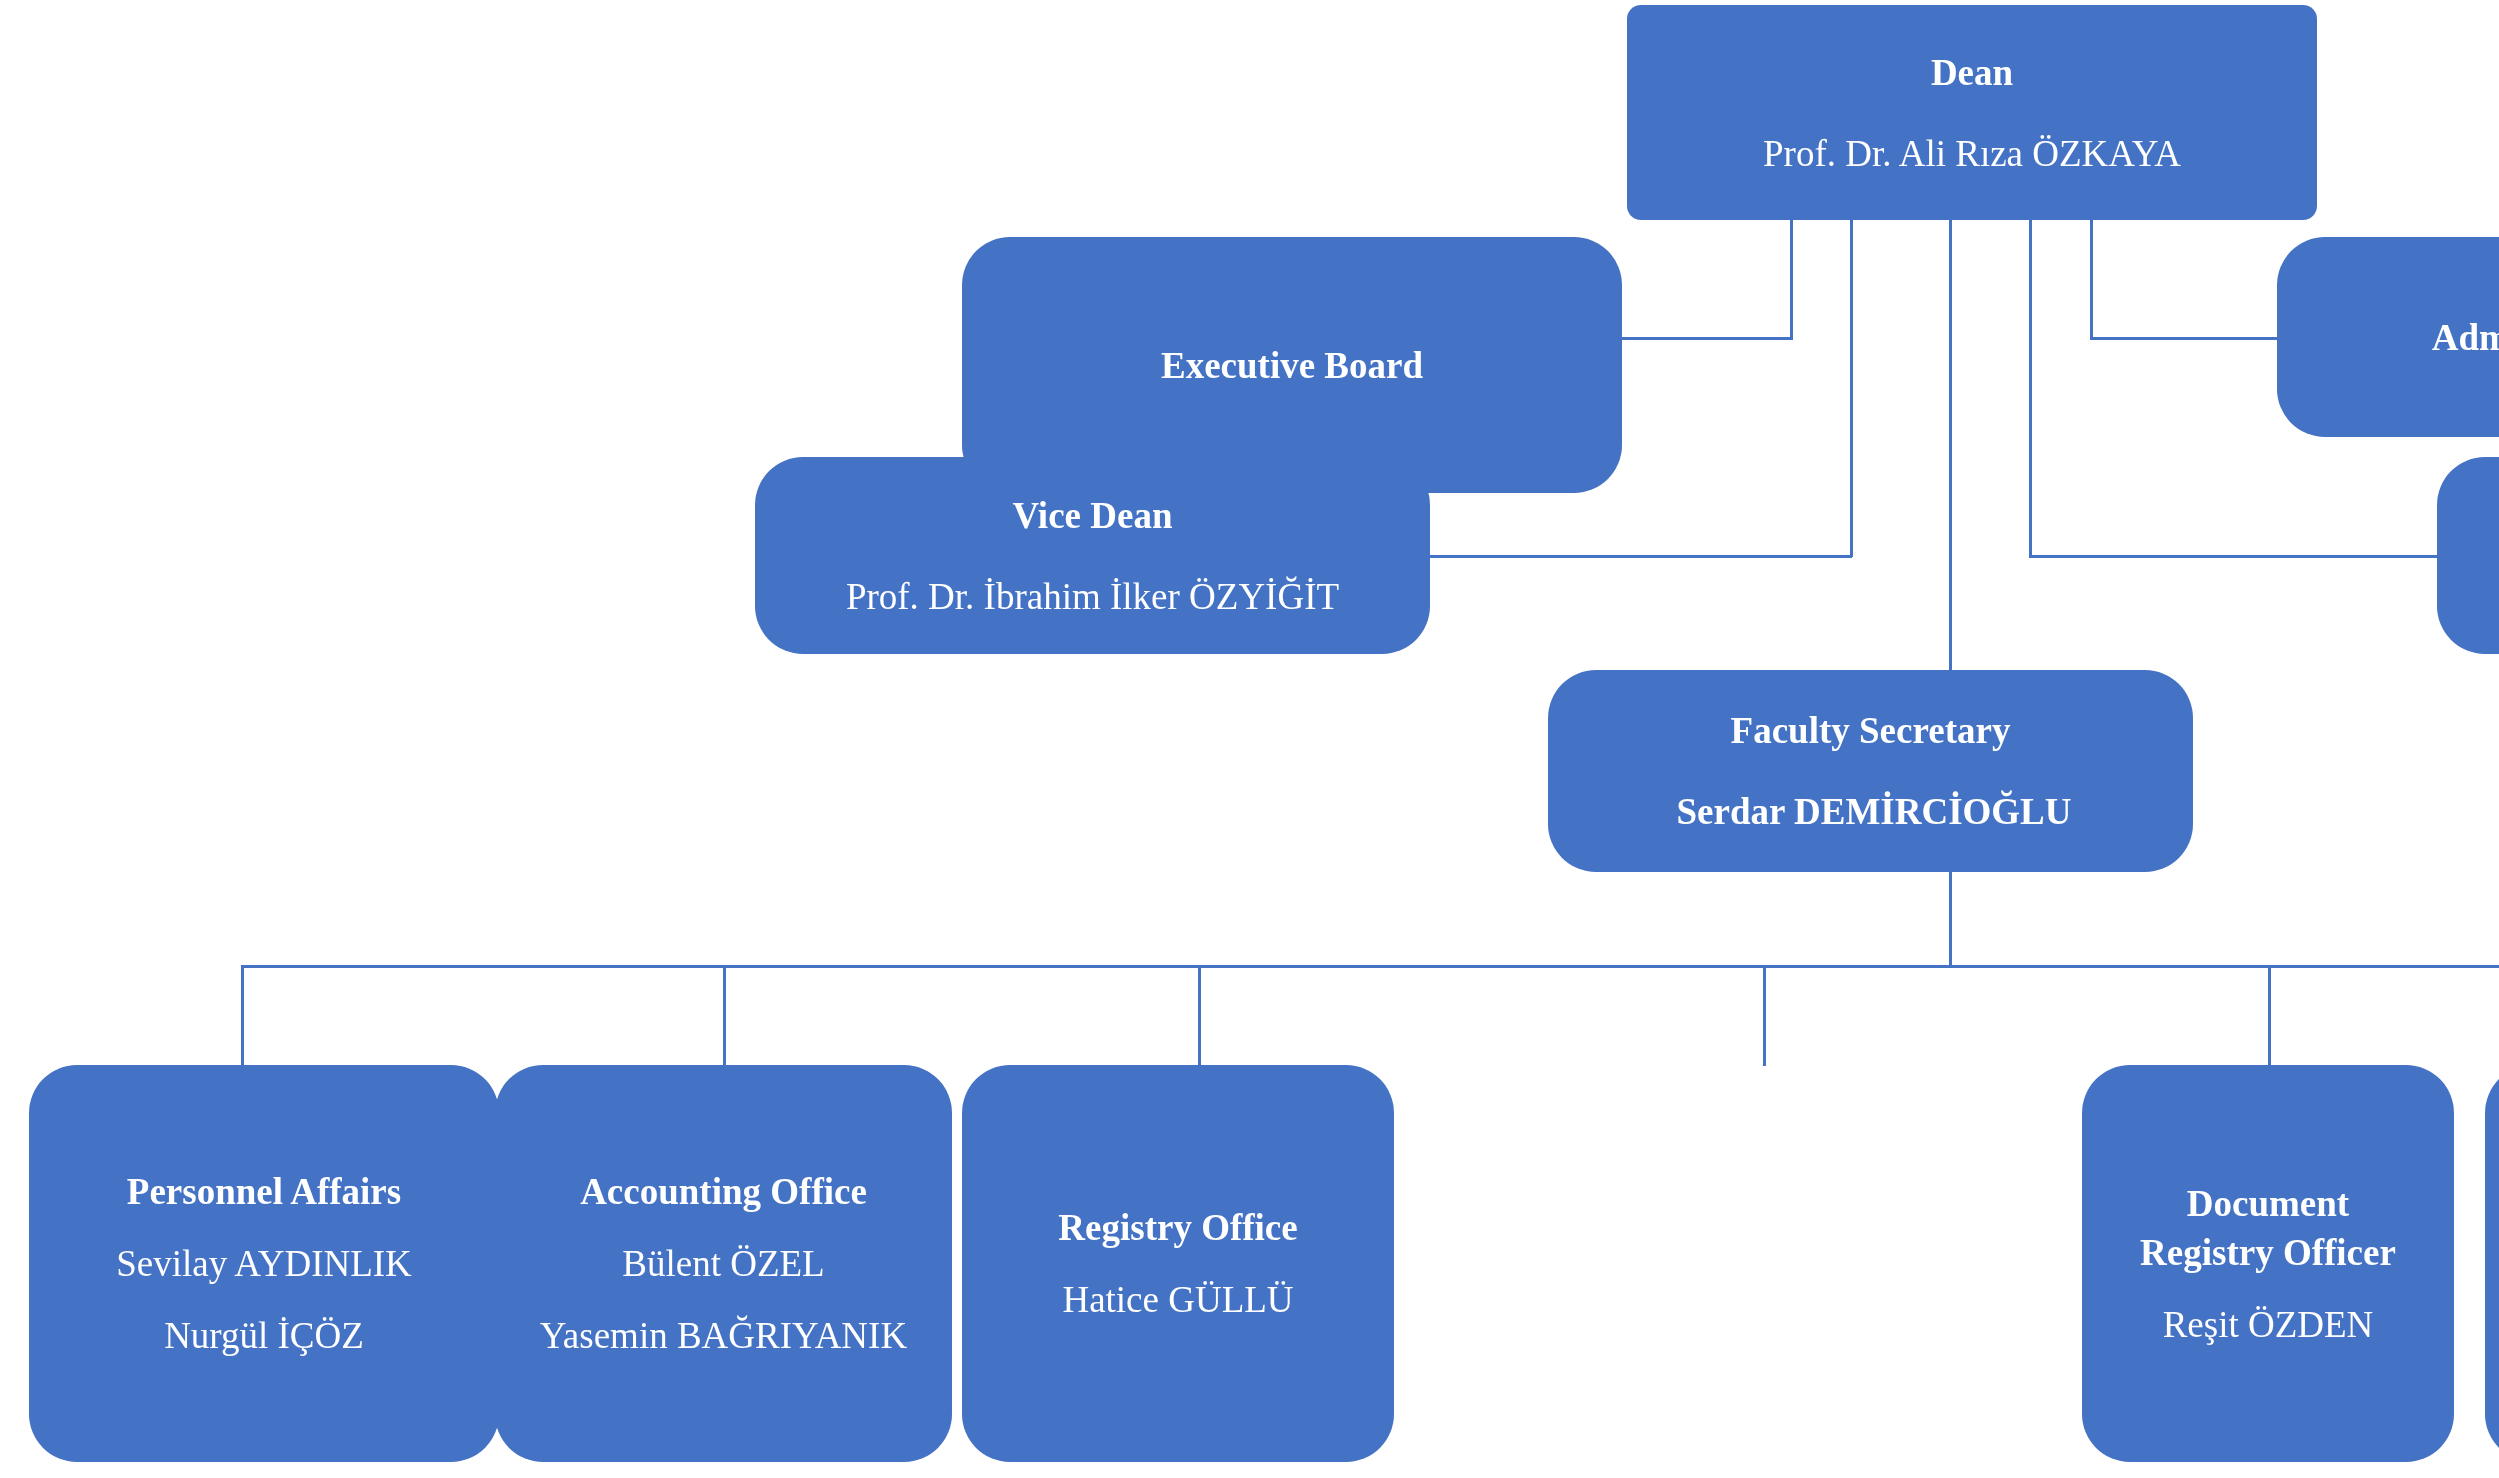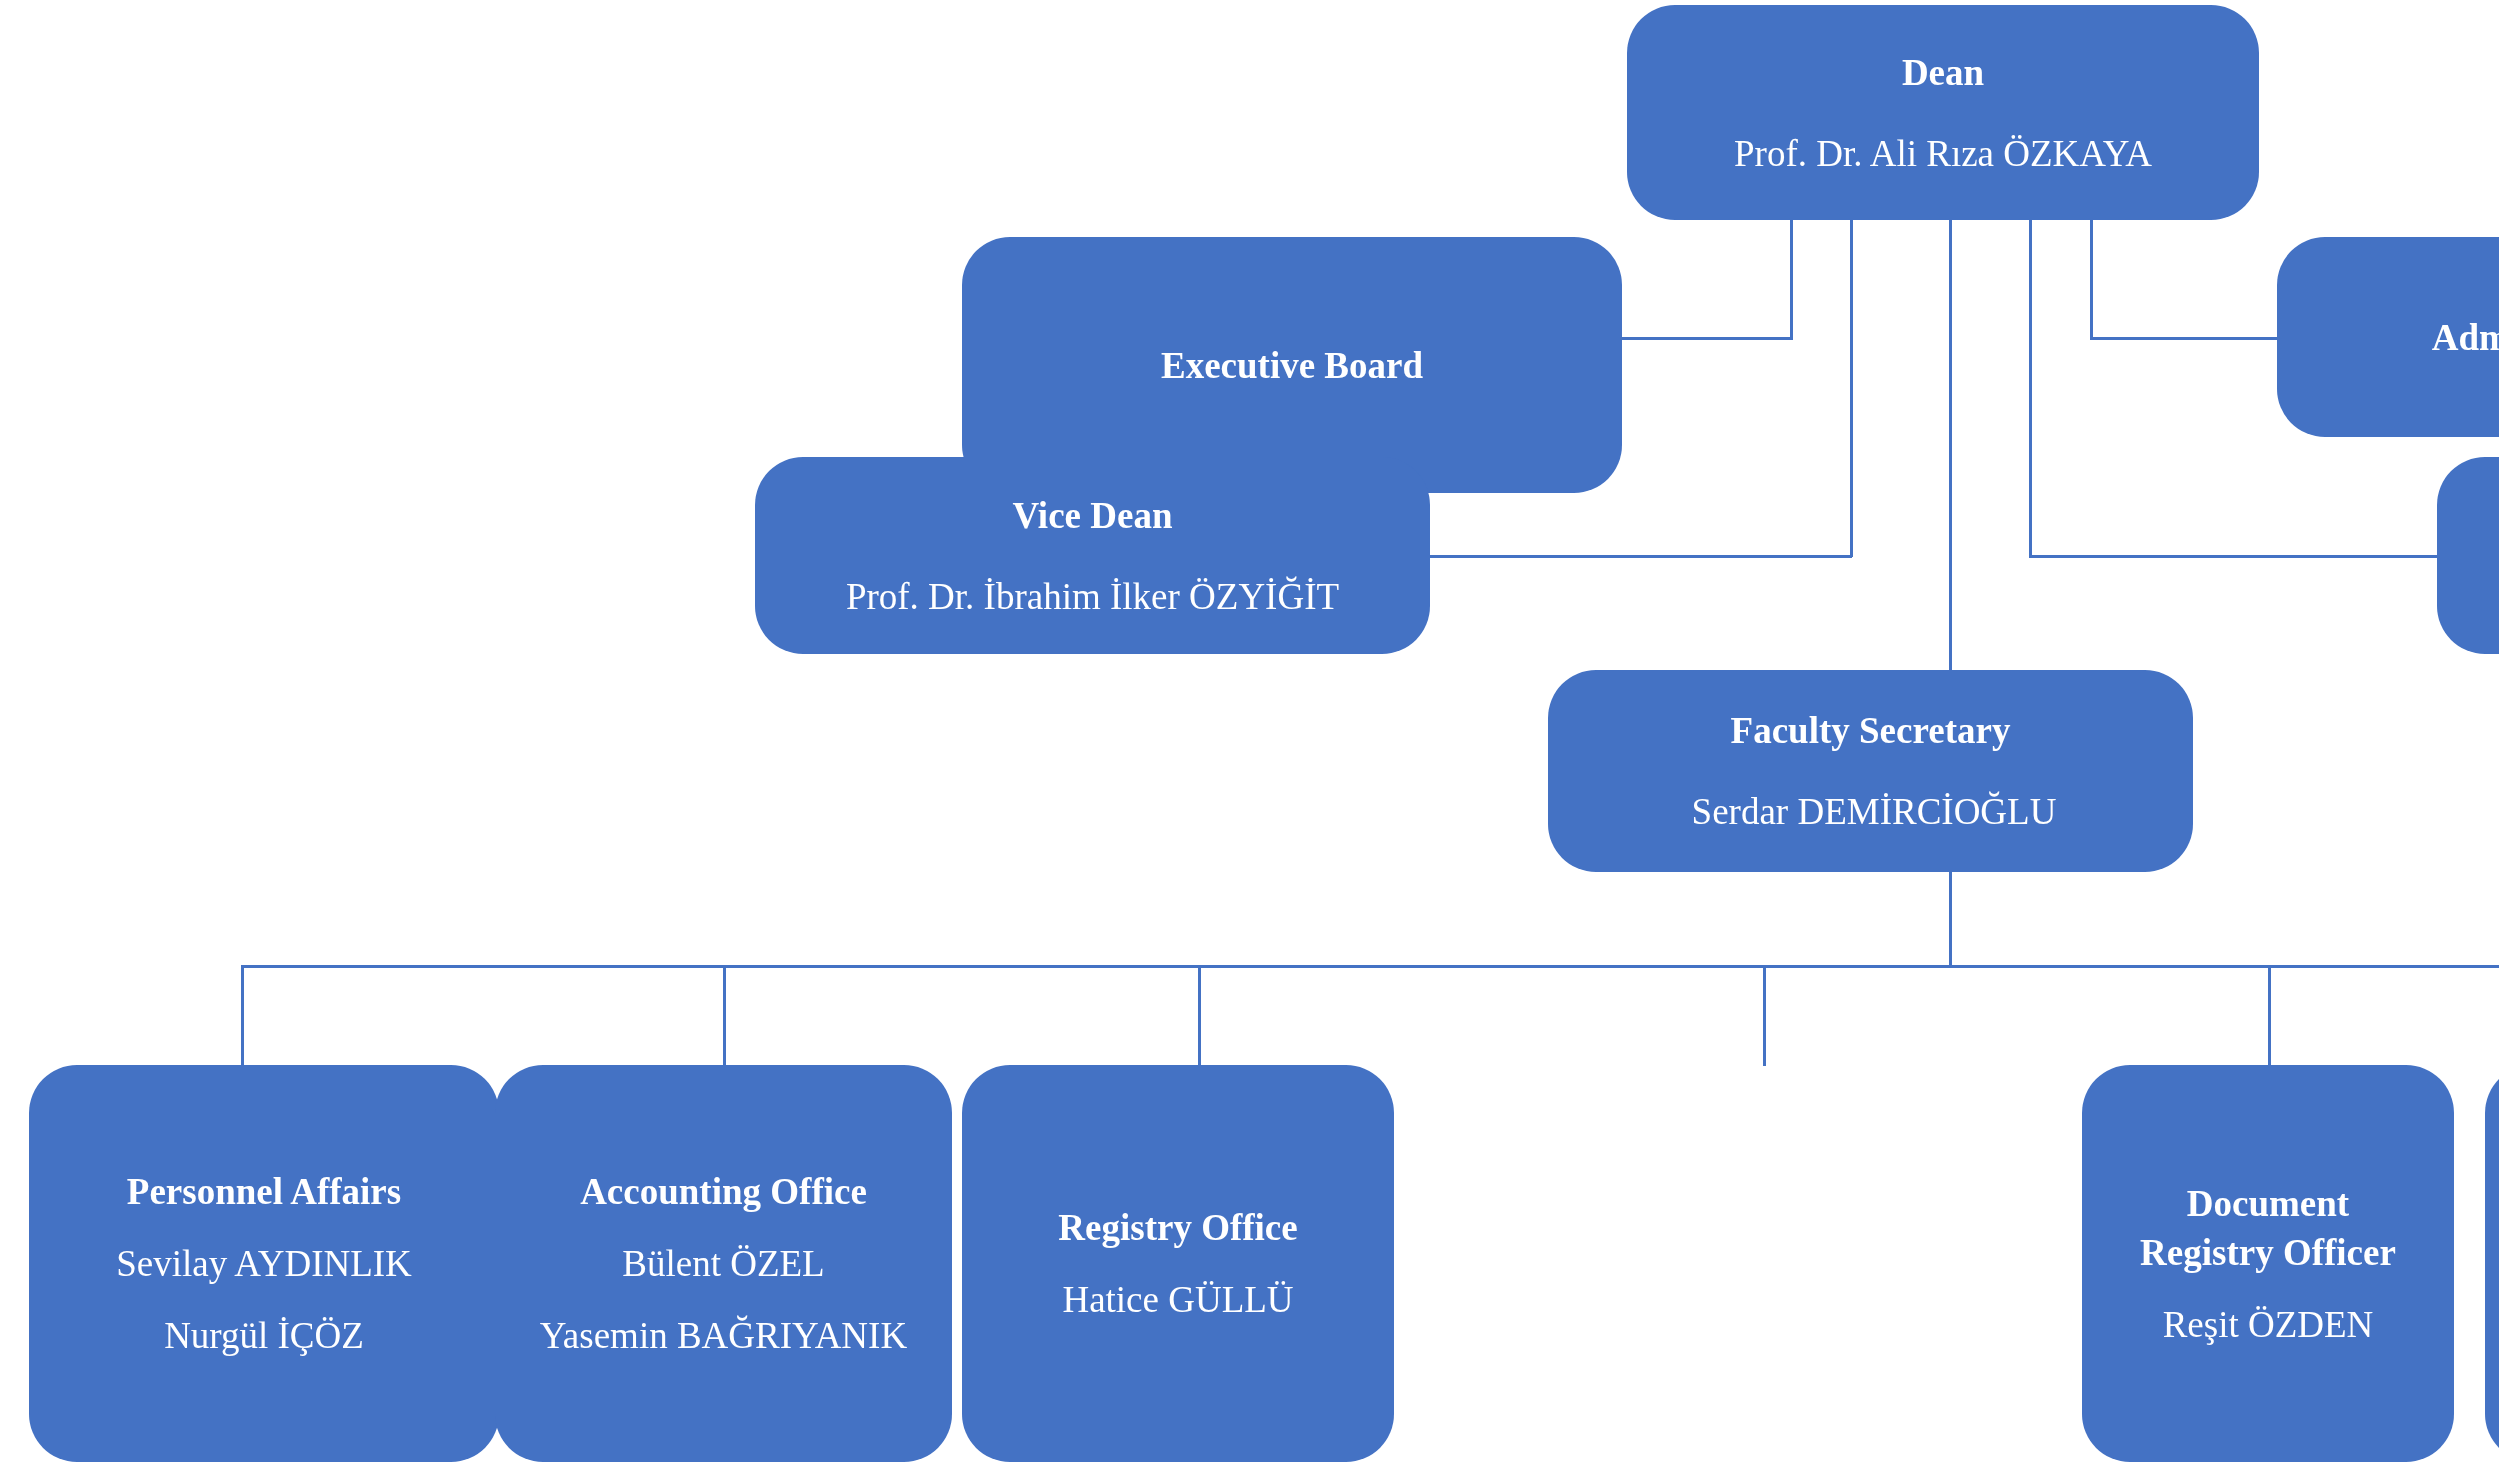--- a/index.html
+++ b/index.html
@@ -21,21 +21,21 @@
     flex-direction: column;
     justify-content: center;
     align-items: center;
     text-align: center;
     padding: 10px 20px;
     font-size: 37px;
     line-height: 49px;
   }
   .node .title { font-weight: 700; }
   .node .name  { font-weight: 400; }
-  .node .name.bold { font-weight: 400; margin-left: 7px; }
+  .node .name.bold { font-weight: 700; margin-left: 7px; }
   .top-node .title { margin-bottom: 32px; }
   .bottom-node { row-gap: 23px; }
   .conn {
     position: absolute;
     background: var(--connector-color, #4472c4);
   }
 </style>
 </head>
 <body>
 
@@ -51,21 +51,21 @@
   <div class="conn" style="left:2029px;top:555px;width:411px;height:2.5px;"></div>
   <div class="conn" style="left:1949px;top:220px;width:2.5px;height:450px;"></div>
   <div class="conn" style="left:1949px;top:872px;width:2.5px;height:93px;"></div>
   <div class="conn" style="left:241px;top:965px;width:3271px;height:2.5px;"></div>
   <div class="conn" style="left:241px;top:965px;width:2.5px;height:101px;"></div>
   <div class="conn" style="left:723px;top:965px;width:2.5px;height:101px;"></div>
   <div class="conn" style="left:1198px;top:965px;width:2.5px;height:101px;"></div>
   <div class="conn" style="left:1763px;top:965px;width:2.5px;height:101px;"></div>
   <div class="conn" style="left:2268px;top:965px;width:2.5px;height:101px;"></div>
 
-  <div class="node top-node" style="left:1627px;top:5px;width:632px;height:215px;">
+  <div class="node top-node" style="left:1627px;top:5px;width:690px;height:215px;border-radius:14px;">
     <div class="title">Dean</div>
     <div class="name">Prof. Dr. Ali Rıza ÖZKAYA</div>
   </div>
 
   <div class="node board-node" style="left:962px;top:237px;width:660px;height:256px;">
     <div class="title">Executive Board</div>
   </div>
 
   <div class="node board-node" style="left:2277px;top:237px;width:660px;height:200px;">
     <div class="title">Administration Board</div>

